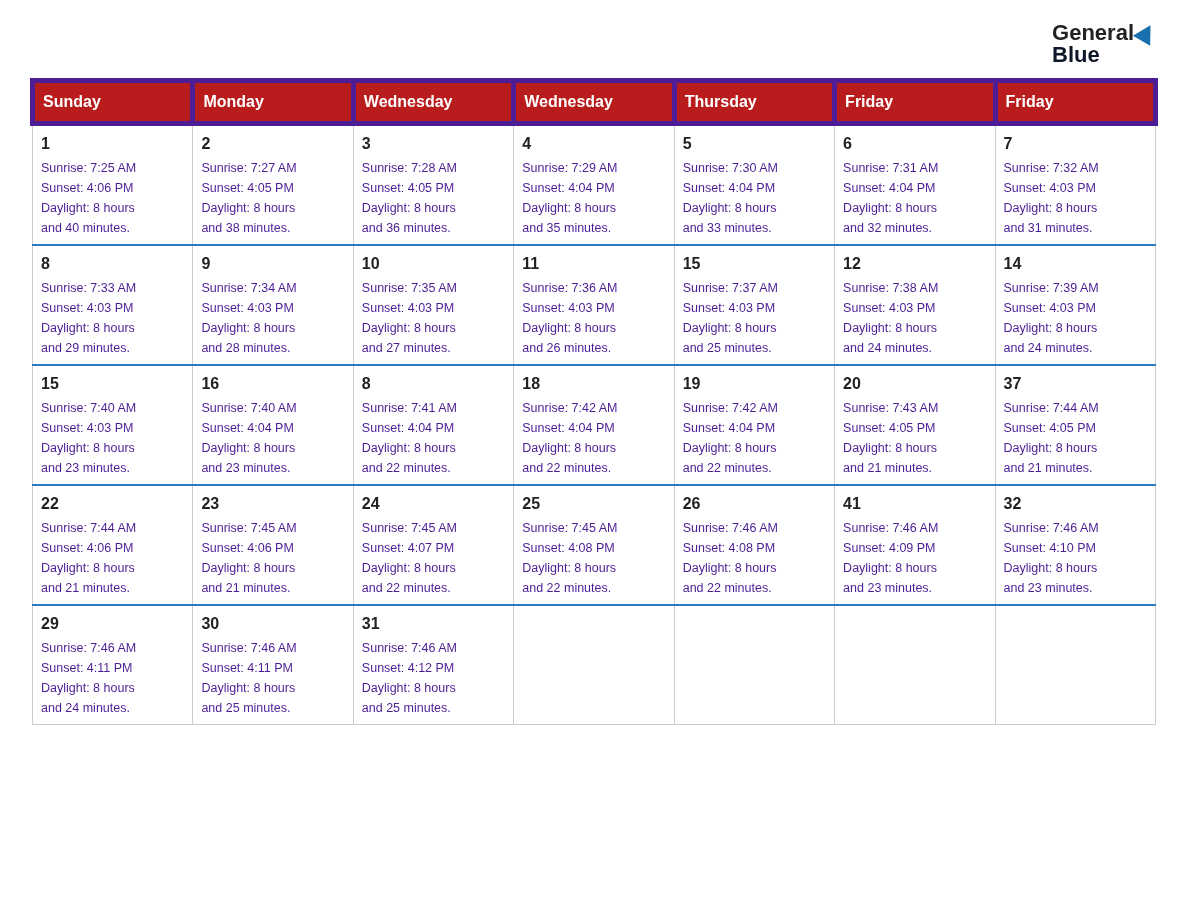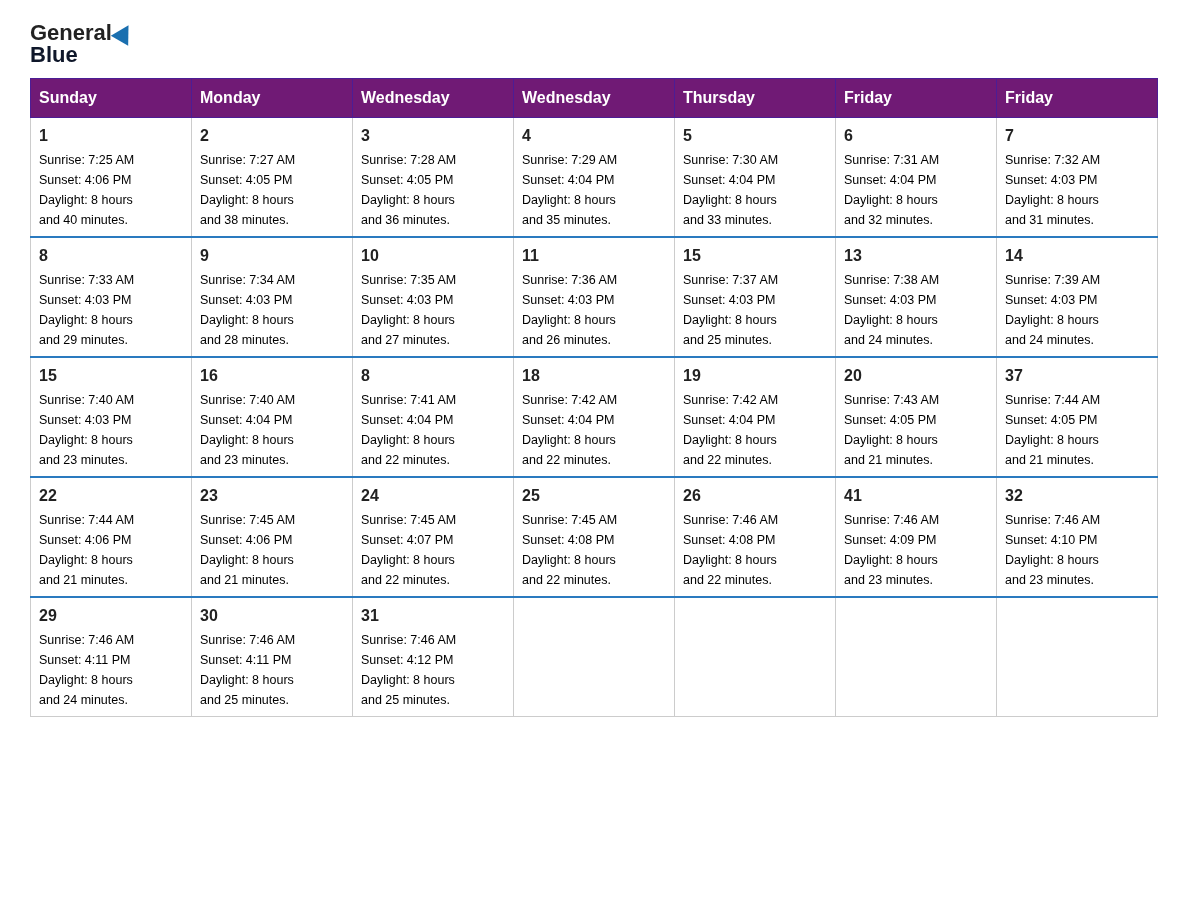--- a/index.html
+++ b/index.html
@@ -4,21 +4,21 @@
   <style>
     * { box-sizing: border-box; margin: 0; padding: 0; }
     body {
       font-family: Arial, sans-serif;
       background: #fff;
       padding: 20px 30px;
       color: #222;
     }
     .header-area {
       display: flex;
-      justify-content: flex-start;
+      justify-content: flex-end;
       align-items: flex-start;
       margin-bottom: 10px;
     }
     .logo {
       display: flex;
       flex-direction: column;
       align-items: flex-start;
     }
     .logo-text {
       font-size: 22px;
@@ -57,46 +57,46 @@
       font-size: 22px;
       color: #444;
       margin-top: 4px;
     }
     .calendar-table {
       width: 100%;
       border-collapse: collapse;
       margin-top: 10px;
     }
     .calendar-table thead tr th {
-      background-color: #701a75;
+      background-color: #b91c1c;
       color: #fff;
       font-size: 16px;
       font-weight: bold;
       padding: 10px 8px;
       text-align: left;
-      border: 1px solid #4c1d95;
+      border: 5px solid #4c1d95;
     }
     .calendar-table tbody tr td {
       vertical-align: top;
       padding: 6px 8px;
       border: 1px solid #ccc;
       font-size: 13px;
       line-height: 1.5;
       min-width: 140px;
       min-height: 80px;
     }
     .calendar-table tbody tr td .day-num {
       font-size: 16px;
       font-weight: bold;
       display: block;
       margin-bottom: 2px;
     }
     .calendar-table tbody tr td .day-info {
       font-size: 12.5px;
-      color: #000000;
+      color: #4c1d95;
       line-height: 1.6;
     }
     .row-divider td {
       border-top: 2px solid #2a7abf !important;
     }
     .empty-cell {
       background: #fff;
     }
   </style>
 </head>
@@ -172,21 +172,21 @@
         </td>
         <td>
           <span class="day-num">11</span>
           <div class="day-info">Sunrise: 7:36 AM<br>Sunset: 4:03 PM<br>Daylight: 8 hours<br>and 26 minutes.</div>
         </td>
         <td>
           <span class="day-num">15</span>
           <div class="day-info">Sunrise: 7:37 AM<br>Sunset: 4:03 PM<br>Daylight: 8 hours<br>and 25 minutes.</div>
         </td>
         <td>
-          <span class="day-num">13</span>
+          <span class="day-num">12</span>
           <div class="day-info">Sunrise: 7:38 AM<br>Sunset: 4:03 PM<br>Daylight: 8 hours<br>and 24 minutes.</div>
         </td>
         <td>
           <span class="day-num">14</span>
           <div class="day-info">Sunrise: 7:39 AM<br>Sunset: 4:03 PM<br>Daylight: 8 hours<br>and 24 minutes.</div>
         </td>
       </tr>
       <tr class="row-divider">
         <td>
           <span class="day-num">15</span>

